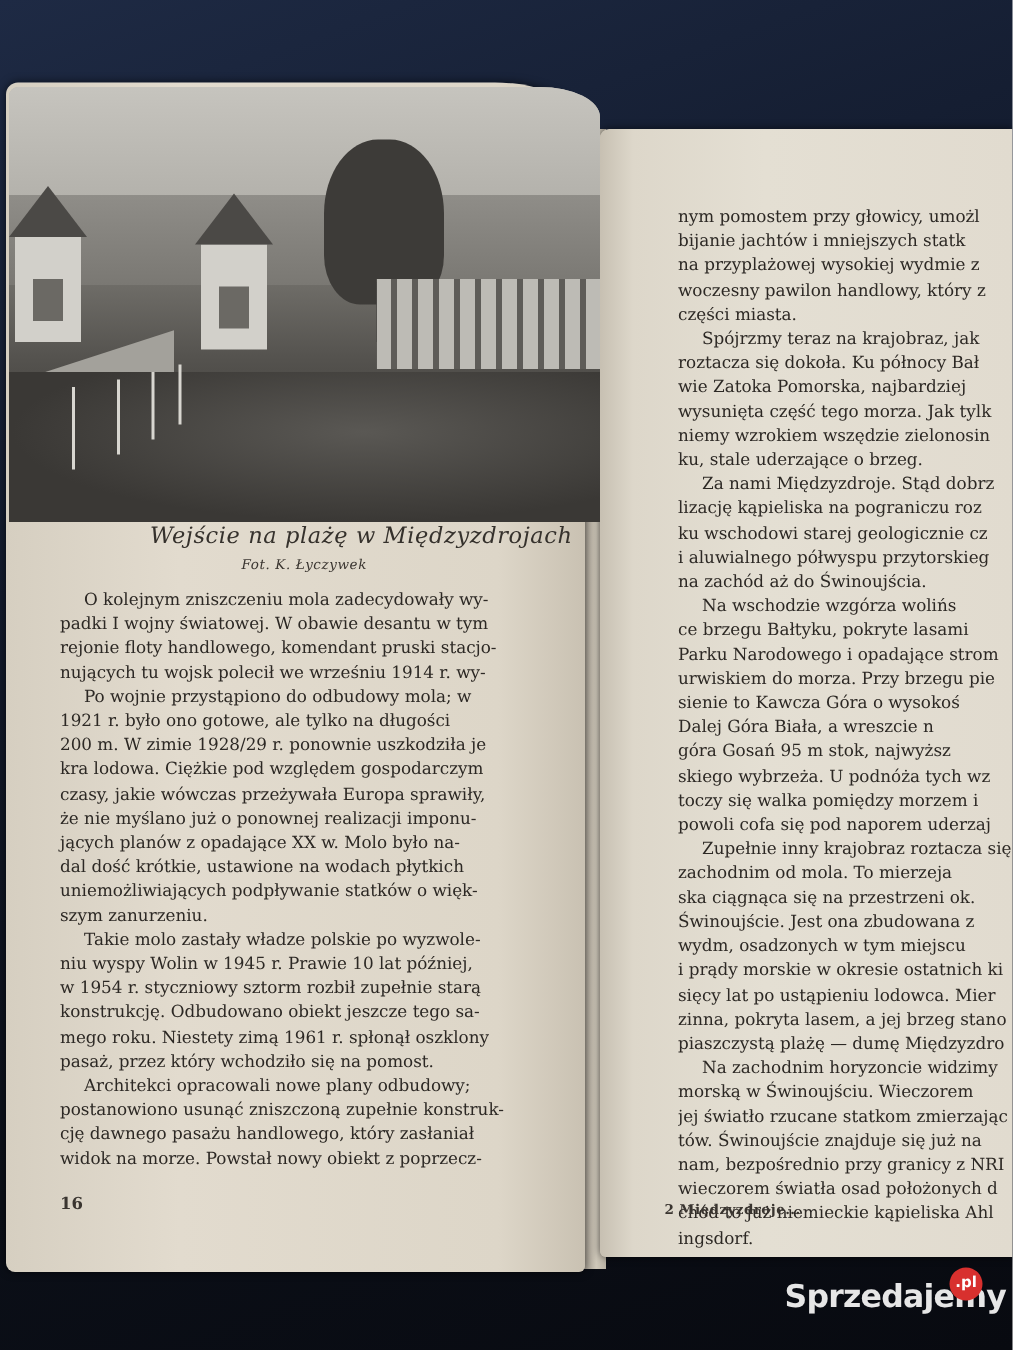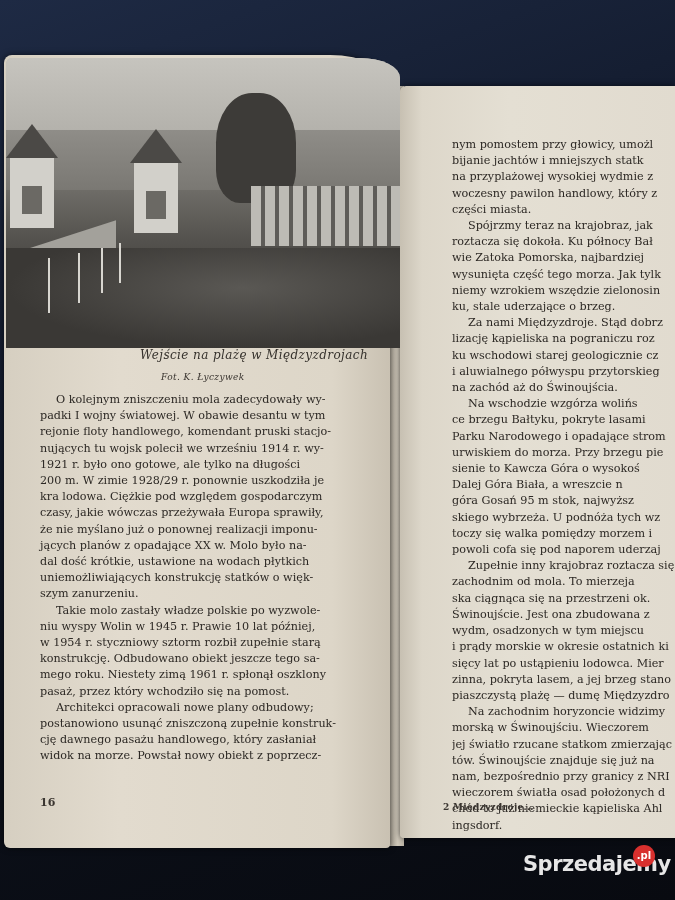--- a/index.html
+++ b/index.html
@@ -41,21 +41,21 @@
   .photo .tree { position:absolute; left:210px; top:35px; width:80px; height:110px; border-radius:45% 45% 30% 30%; background:#3d3b38; }
   .photo .trunk { position:absolute; left:245px; top:130px; width:6px; height:40px; background:#2f2d2a; }
   .photo .tower { position:absolute; width:44px; height:70px; background:#d2d0ca; }
   .photo .tower .roof { position:absolute; left:-4px; top:-34px; width:0; height:0; border-left:26px solid transparent; border-right:26px solid transparent; border-bottom:34px solid #4b4946; }
   .photo .tower .door { position:absolute; left:12px; top:28px; width:20px; height:28px; background:#6b6964; }
   .photo .pavilion { position:absolute; left:245px; top:128px; width:150px; height:60px; background: repeating-linear-gradient(90deg,#bdbbb5 0 10px,#5e5c58 10px 14px); }
   .photo .pole { position:absolute; width:2px; background:#d8d6d0; }
 
   .caption {
     position: absolute; left: 100px; top: 348px; width: 290px;
-    font-style: italic; font-size: 12px; letter-spacing: 0.4px; color: #35312c; margin-left: 40px;
+    font-style: italic; font-size: 15px; letter-spacing: 0.4px; color: #35312c;
   }
   .credit {
     position: absolute; right: 314px; top: 372px; width: 200px; text-align: left;
     font-style: italic; font-size: 9px; letter-spacing: 0.4px; color: #3a3530;
   }
   .text-block {
     position: absolute; font-size: 11.2px; line-height: 16.2px; color: #2c2824;
     text-align: justify;
   }
   .text-left { left: 40px; top: 392px; width: 320px; }
@@ -110,28 +110,29 @@
 <div class="credit">Fot. K. Łyczywek</div>
 
 <div class="text-block text-left">
   <div class="para">
     <span class="line first">O kolejnym zniszczeniu mola zadecydowały wy-</span>
     <span class="line">padki I wojny światowej. W obawie desantu w tym</span>
     <span class="line">rejonie floty handlowego, komendant pruski stacjo-</span>
     <span class="line">nujących tu wojsk polecił we wrześniu 1914 r. wy-</span>
   </div>
   <div class="para">
+    <span class="line first">Po wojnie przystąpiono do odbudowy mola; w</span>
     <span class="line">1921 r. było ono gotowe, ale tylko na długości</span>
     <span class="line">200 m. W zimie 1928/29 r. ponownie uszkodziła je</span>
     <span class="line">kra lodowa. Ciężkie pod względem gospodarczym</span>
     <span class="line">czasy, jakie wówczas przeżywała Europa sprawiły,</span>
     <span class="line">że nie myślano już o ponownej realizacji imponu-</span>
     <span class="line">jących planów z opadające XX w. Molo było na-</span>
     <span class="line">dal dość krótkie, ustawione na wodach płytkich</span>
-    <span class="line">uniemożliwiających konstrukcję statków o więk-</span>
+    <span class="line">uniemożliwiających podpływanie statków o więk-</span>
     <span class="line">szym zanurzeniu.</span>
   </div>
   <div class="para">
     <span class="line first">Takie molo zastały władze polskie po wyzwole-</span>
     <span class="line">niu wyspy Wolin w 1945 r. Prawie 10 lat później,</span>
     <span class="line">w 1954 r. styczniowy sztorm rozbił zupełnie starą</span>
     <span class="line">konstrukcję. Odbudowano obiekt jeszcze tego sa-</span>
     <span class="line">mego roku. Niestety zimą 1961 r. spłonął oszklony</span>
     <span class="line">pasaż, przez który wchodziło się na pomost.</span>
   </div>

